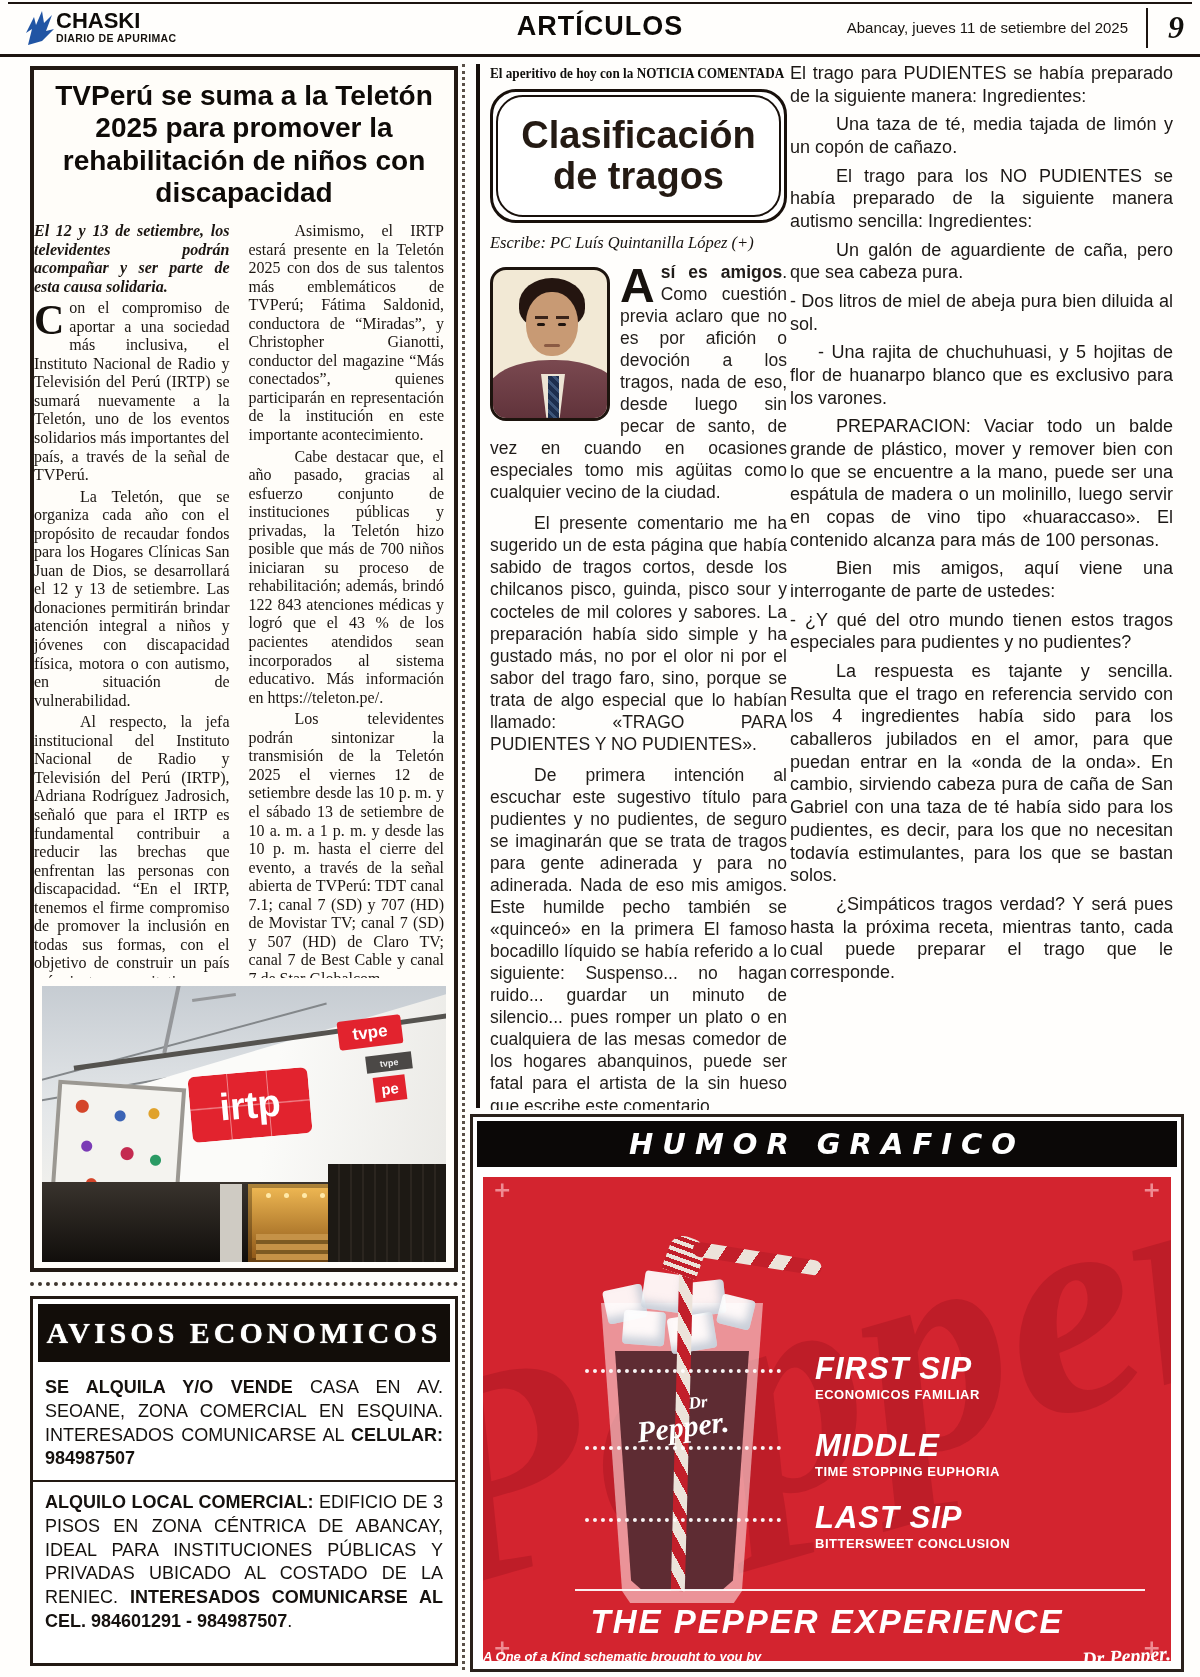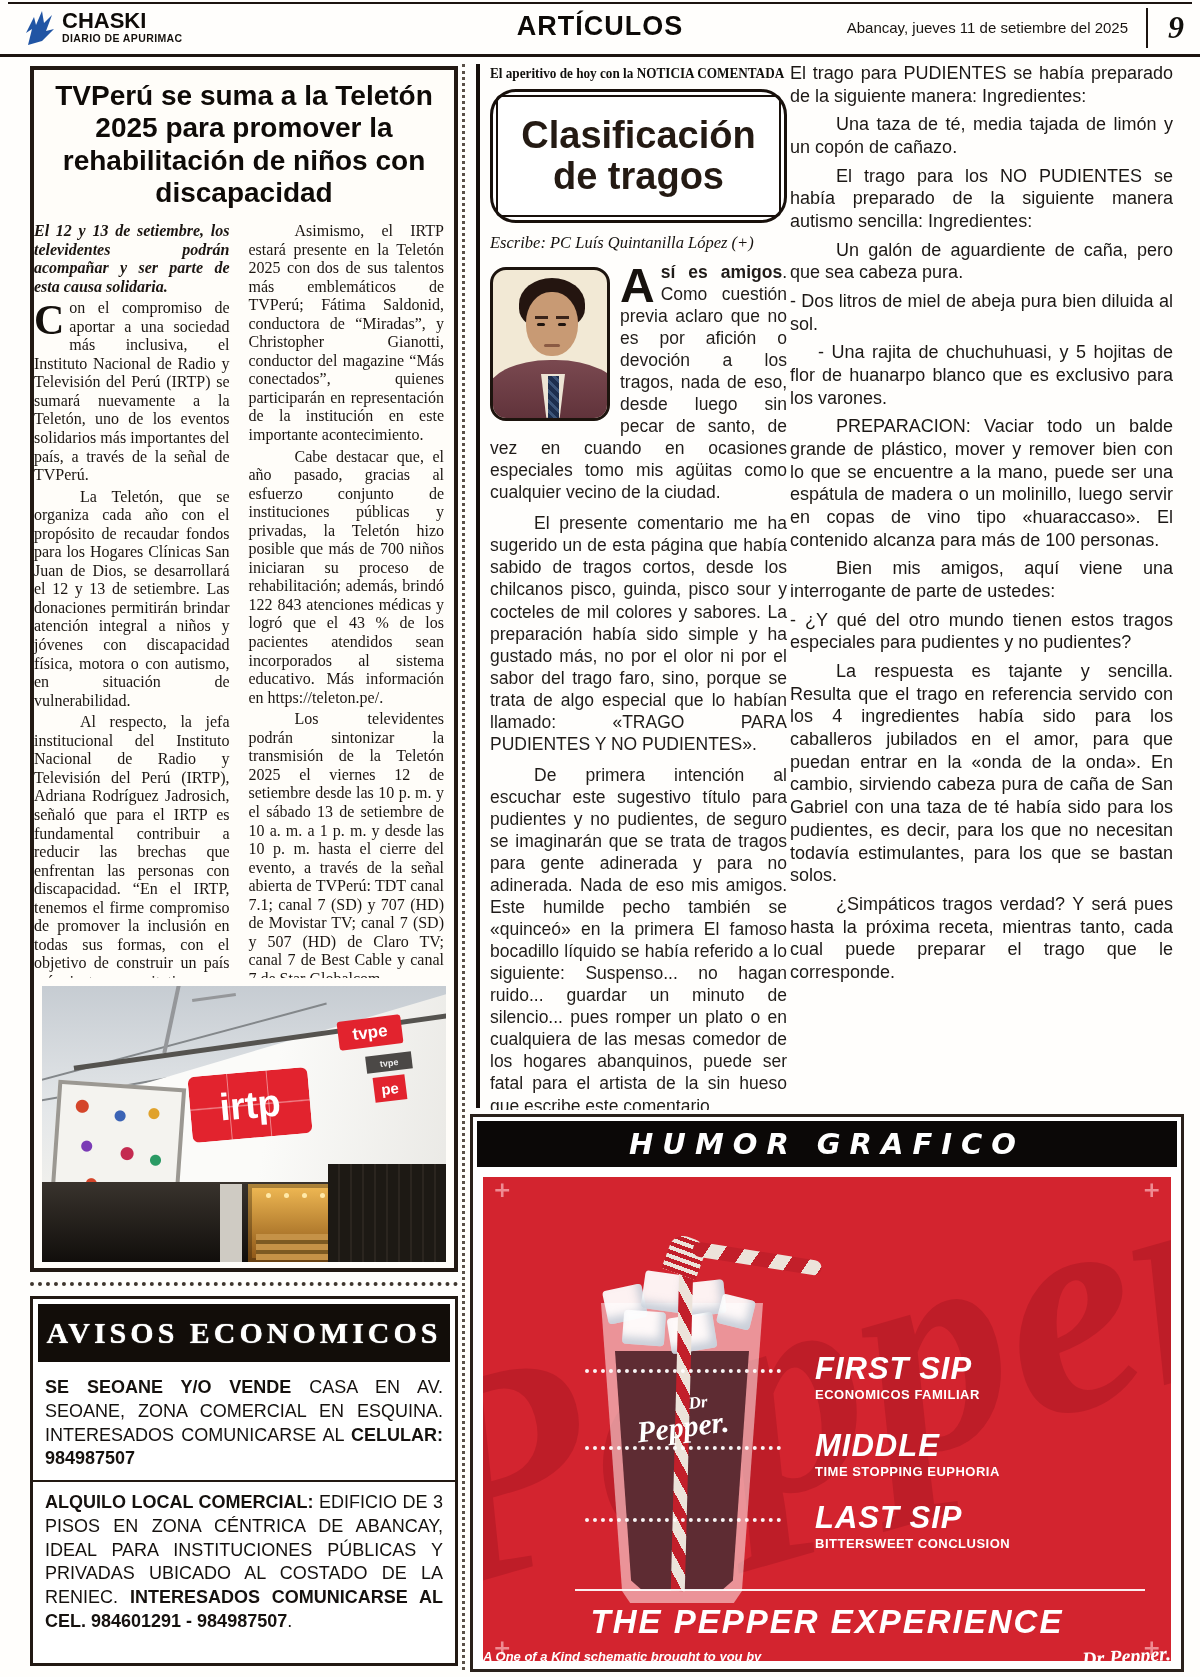--- a/index.html
+++ b/index.html
@@ -2,21 +2,21 @@
 <html><head>
 <meta charset="utf-8">
 <style>
   *{margin:0;padding:0;box-sizing:border-box}
   body{background:#ffffff;font-family:"Liberation Serif",serif;color:#181210}
   #page{position:relative;width:1200px;height:1677px;background:#fffefc;overflow:hidden}
 
   
   .rule-top{position:absolute;left:8px;right:8px;top:2px;height:2px;background:#1c1410}
   .rule-bottom{position:absolute;left:0;right:0;top:54px;height:3px;background:#1c1410}
-  .brand{position:absolute;left:22px;top:7px;display:flex;gap:6px;align-items:center}
+  .brand{position:absolute;left:22px;top:7px;display:flex;align-items:center}
   .brand-name{font:800 22px/1 "Liberation Sans",sans-serif;color:#0e0b08}
   .brand-sub{font:700 10.5px/1.2 "Liberation Sans",sans-serif;letter-spacing:.4px;color:#15110d}
   .section-title{position:absolute;left:50%;top:13px;transform:translateX(-50%);font:800 27px/1 "Liberation Sans",sans-serif;letter-spacing:1px;color:#0d0a07}
   .hdr-date{position:absolute;right:72px;top:20px;font:15px/1 "Liberation Sans",sans-serif;color:#181410}
   .hdr-sep{position:absolute;right:52px;top:8px;width:2px;height:40px;background:#1c1410}
   .pageno{position:absolute;right:16px;top:8px;font:italic 700 32px/1.2 "Liberation Serif",serif;color:#12100c}
 
   
   .article-box{position:absolute;left:30px;top:66px;width:428px;height:1206px;border:4px solid #221913;background:#fffdf9}
   .headline{margin:10px 8px 4px;font:800 28px/1.16 "Liberation Sans",sans-serif;text-align:center;color:#0f0b08}
@@ -58,21 +58,21 @@
   .seg-b{font-weight:800}
 
   
   .vdot{position:absolute;left:462px;top:64px;height:1606px;border-left:3px dotted #5a5048}
   .vbar{position:absolute;left:476px;top:64px;width:4px;height:1044px;background:#160f0b}
 
   
   .midcol{position:absolute;left:490px;top:64px;width:297px;height:1046px;overflow:hidden}
   .kicker{font:700 15px/1.2 "Liberation Serif",serif;white-space:nowrap;transform:scaleX(.88);transform-origin:left;color:#11100d}
   .title-box{position:relative;margin-top:7px;height:134px;border:3px solid #18100b;border-radius:26px;background:#fff}
-  .title-box-inner{position:absolute;inset:3px;border:2px solid #18100b;border-radius:5px;display:flex;flex-direction:column;align-items:center;justify-content:center}
+  .title-box-inner{position:absolute;inset:3px;border:2px solid #18100b;border-radius:27px;display:flex;flex-direction:column;align-items:center;justify-content:center}
   .tb-line{font:800 38px/1.08 "Liberation Sans",sans-serif;color:#241a13}
   .byline{margin-top:10px;font:italic 16.5px/1.2 "Liberation Serif",serif;color:#171310}
   .mid-body{margin-top:8px;font:17.5px/1.26 "Liberation Sans",sans-serif;text-align:justify;color:#201c19}
   .mid-body p.ind{text-indent:44px;margin-top:9px}
   .dropcap-a{float:left;font:800 48px/0.78 "Liberation Sans",sans-serif;padding:6px 6px 0 0;color:#17120e}
   .p1-bold{font-weight:800}
 
   
   .author-photo{float:left;width:120px;height:154px;border:3px solid #1d140e;border-radius:16px;margin:6px 10px 4px 0;position:relative;overflow:hidden;background:#f2e9d5}
   .ap-hair{position:absolute;left:26px;top:8px;width:66px;height:52px;background:#241510;border-radius:50% 50% 42% 42%}
@@ -184,21 +184,21 @@
       <div class="ph-door"></div>
       <div class="ph-stairs"></div>
       <div class="ph-lights"></div>
       <div class="ph-grill"></div>
     </div>
   </div>
 
   <div class="dotline"></div>
   <div class="avisos">
     <div class="avisos-title">AVISOS ECONOMICOS</div>
-    <div class="ad"><span class="seg-b">SE SEOANE Y/O VENDE</span><span> CASA EN AV. SEOANE, ZONA COMERCIAL EN ESQUINA. INTERESADOS COMUNICARSE AL </span><span class="seg-b">CELULAR: 984987507</span></div>
+    <div class="ad"><span class="seg-b">SE ALQUILA Y/O VENDE</span><span> CASA EN AV. SEOANE, ZONA COMERCIAL EN ESQUINA. INTERESADOS COMUNICARSE AL </span><span class="seg-b">CELULAR: 984987507</span></div>
     <div class="ad"><span class="seg-b">ALQUILO LOCAL COMERCIAL:</span><span> EDIFICIO DE 3 PISOS EN  ZONA CÉNTRICA DE ABANCAY, IDEAL PARA INSTITUCIONES PÚBLICAS Y PRIVADAS UBICADO AL COSTADO DE LA RENIEC. </span><span class="seg-b">INTERESADOS COMUNICARSE AL CEL. 984601291 - 984987507</span><span>.</span></div>
   </div>
 
   <div class="vdot"></div>
   <div class="vbar"></div>
 
   <div class="midcol">
     <div class="kicker">El aperitivo de hoy con la NOTICIA COMENTADA</div>
     <div class="title-box">
       <div class="title-box-inner">

